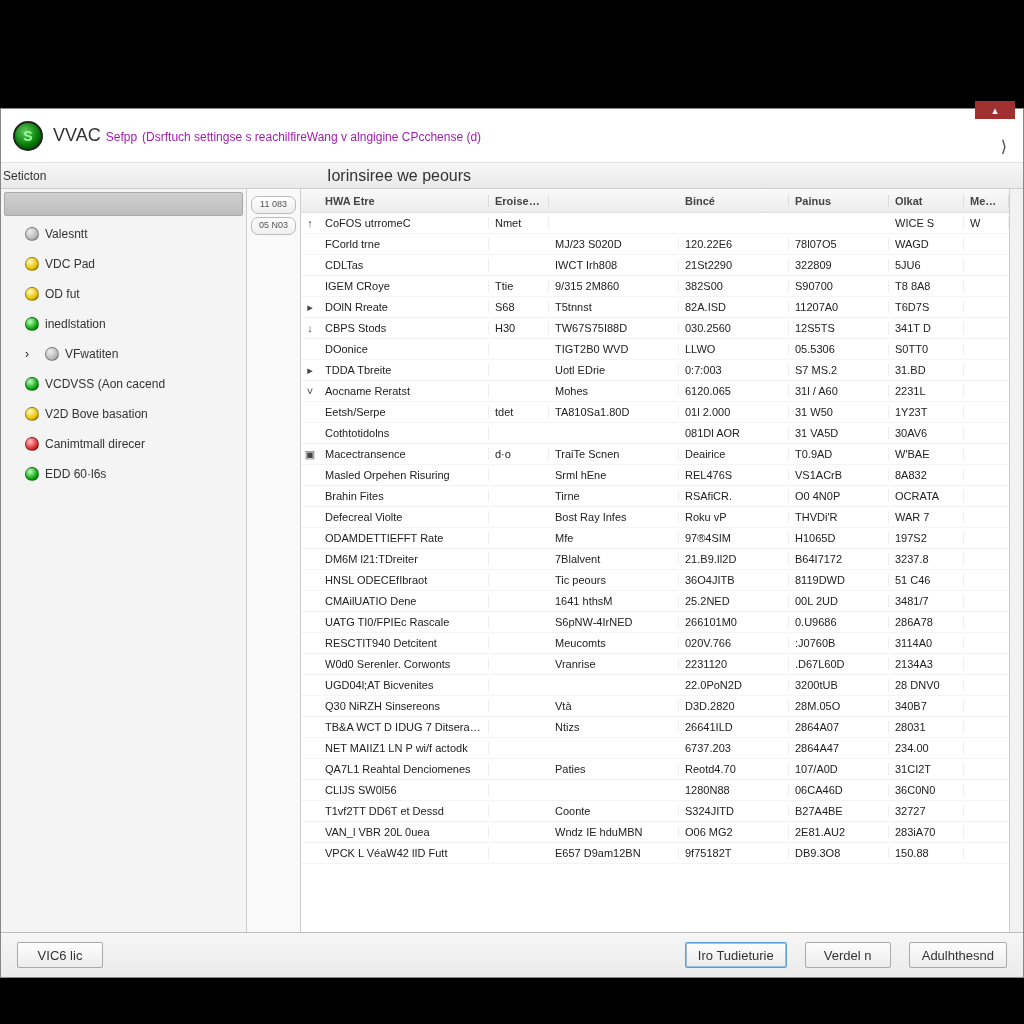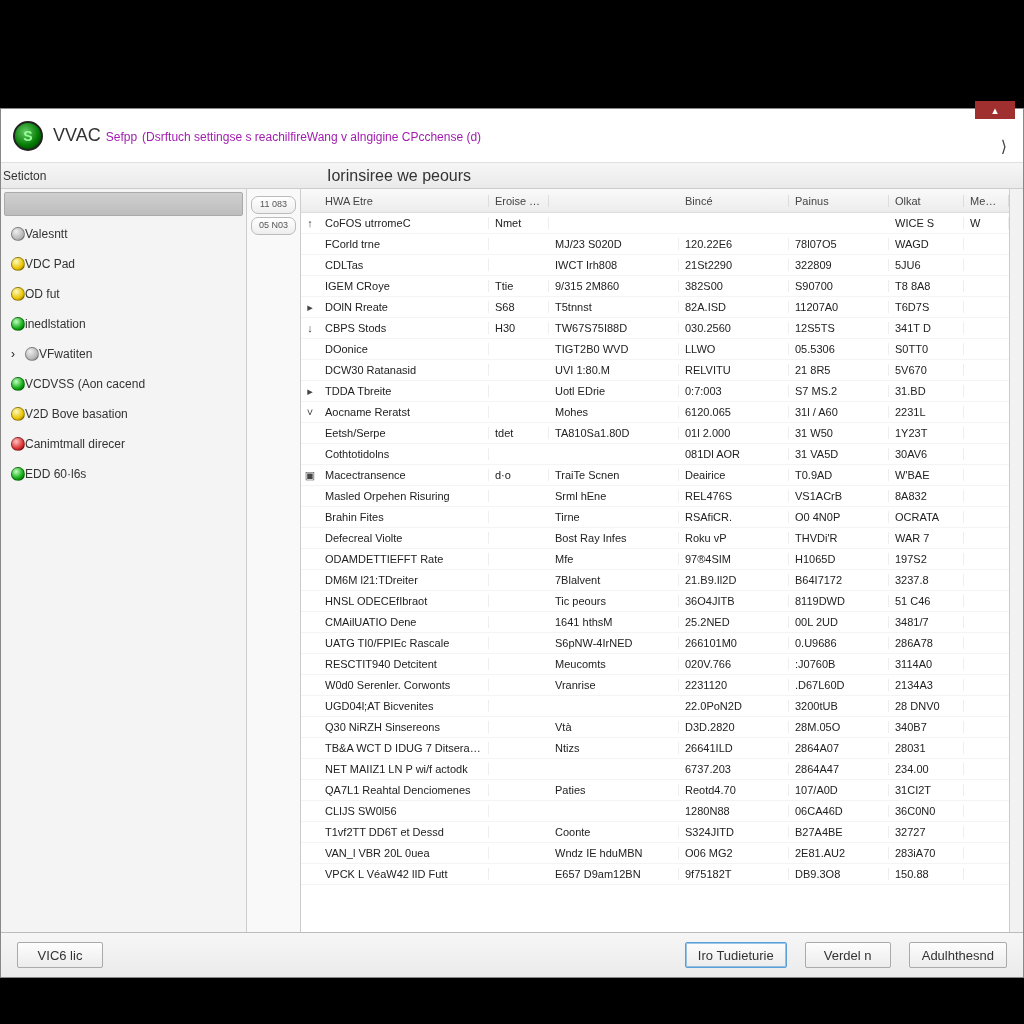--- a/index.html
+++ b/index.html
@@ -86,22 +86,22 @@
   .sidebar .selband {
     height: 24px;
     background: linear-gradient(#cfcfcf,#bdbdbd);
     border: 1px solid #aaa;
     margin: 3px;
     border-radius: 2px;
   }
   .sidebar-item {
     display: flex;
     align-items: flex-end;
-    gap: 0;
-    padding: 8px 10px;
+    gap: 6px;
+    padding: 8px 24px;
     color: #333;
     font-size: 12px;
   }
   .bullet {
     width: 14px; height: 14px; border-radius: 50%;
     display: inline-block;
     border: 1px solid rgba(0,0,0,.3);
     flex: none;
   }
   .b-green  { background: radial-gradient(circle at 35% 30%, #bfffbf, #1a1 60%, #050); }
@@ -147,21 +147,21 @@
     color: #333;
     font-size: 11px;
   }
   .thead > div, .trow > div {
     padding: 0 6px;
     white-space: nowrap;
     overflow: hidden;
     text-overflow: ellipsis;
     border-right: 1px solid #eee;
   }
-  .thead > div { border-right: 1px solid #ddd; font-weight: 400; color:#444;}
+  .thead > div { border-right: 1px solid #ddd; font-weight: 700; color:#444;}
   .tbody { flex:1; overflow: hidden; font-size: 11px; color:#222;}
   .trow { height: 21px; border-bottom: 1px solid #f4f4f4; }
   .trow .ico { color:#444; font-size:11px; text-align:center; padding:0; border-right:none;}
   .scroll-col {
     width: 14px;
     border-left: 1px solid #ccc;
     background: #f2f2f2;
   }
   .footer {
     height: 44px;
@@ -336,30 +336,20 @@
             <div class="ico"></div>
             <div>DOonice</div>
             <div></div>
             <div>TIGT2B0 WVD</div>
             <div>LLWO</div>
             <div>05.5306</div>
             <div>S0TT0</div>
             <div></div>
           </div>
           <div class="trow">
-            <div class="ico"></div>
-            <div>DCW30 Ratanasid</div>
-            <div></div>
-            <div>UVI 1:80.M</div>
-            <div>RELVITU</div>
-            <div>21 8R5</div>
-            <div>5V670</div>
-            <div></div>
-          </div>
-          <div class="trow">
             <div class="ico">▸</div>
             <div>TDDA Tbreite</div>
             <div></div>
             <div>Uotl EDrie</div>
             <div>0:7:003</div>
             <div>S7 MS.2</div>
             <div>31.BD</div>
             <div></div>
           </div>
           <div class="trow">

